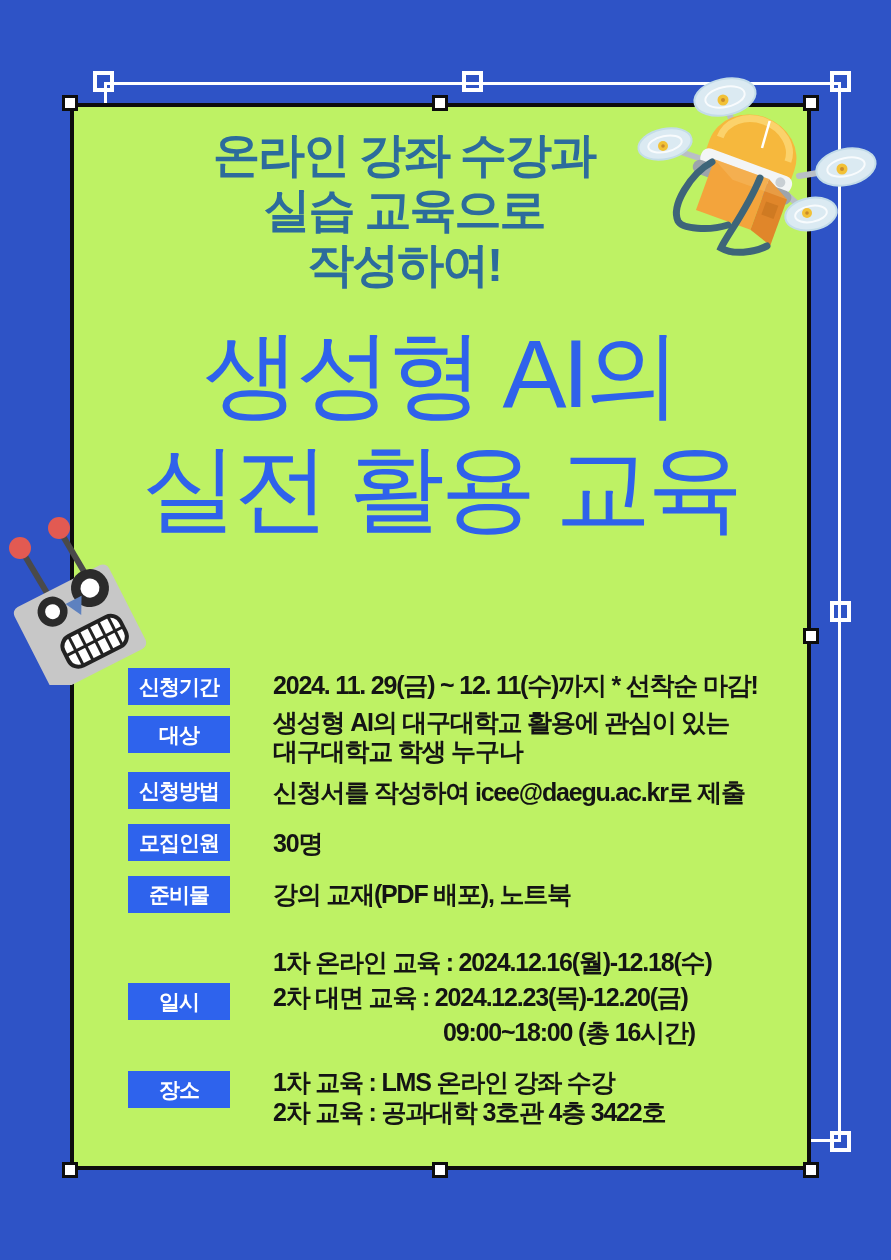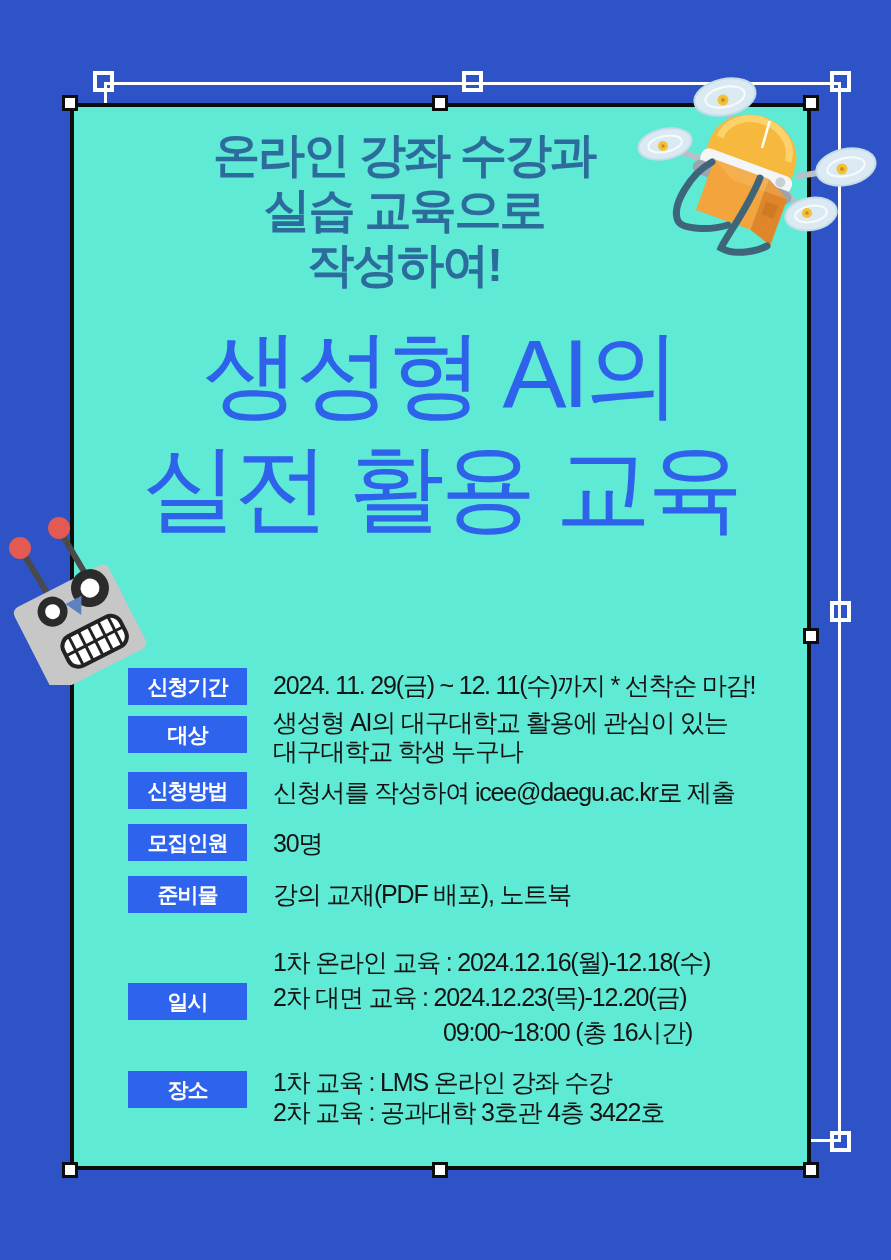--- a/index.html
+++ b/index.html
@@ -13,46 +13,46 @@
     position:absolute;left:104px;top:82px;width:737px;height:1060px;
     border:3px solid #ffffff;box-sizing:border-box;z-index:1;
   }
   .handle-w{
     position:absolute;width:13px;height:13px;border:4px solid #ffffff;
     background:transparent;z-index:2;
   }
   
   .poster{
     position:absolute;left:70px;top:103px;width:741px;height:1067px;
-    background:#5eead4;border:4px solid #0d0d0d;box-sizing:border-box;z-index:3;
+    background:#bef264;border:4px solid #0d0d0d;box-sizing:border-box;z-index:3;
   }
   .handle-b{
     position:absolute;width:10px;height:10px;background:#ffffff;
     border:3px solid #0d0d0d;z-index:6;
   }
   
   .tagline{
     position:absolute;left:0;top:20px;width:660px;text-align:center;
     color:#2C6C9C;font-size:47px;line-height:55px;font-weight:800;
     letter-spacing:-2px;z-index:4;
   }
   .main-title{
     position:absolute;left:0;top:210px;width:100%;text-align:center;
     color:#2F62EB;font-size:96px;line-height:114px;font-weight:400;
     letter-spacing:-4px;z-index:4;
   }
   .info-label{
-    position:absolute;left:54px;width:119px;height:37px;
+    position:absolute;left:54px;width:102px;height:37px;
     background:#2E63ED;color:#ffffff;font-size:21px;font-weight:700;
     display:flex;align-items:center;justify-content:center;
     letter-spacing:-1px;z-index:4;
   }
   .info-text{
     position:absolute;left:199px;color:#141414;font-size:25px;
-    font-weight:400;letter-spacing:-1.2px;line-height:30px;
+    font-weight:700;letter-spacing:-1.2px;line-height:30px;
     white-space:nowrap;z-index:4;
   }
   .lbl-1{top:561px}.lbl-2{top:609px}.lbl-3{top:665px}.lbl-4{top:717px}
   .lbl-5{top:769px}.lbl-6{top:876px}.lbl-7{top:964px}
   .txt-1{top:563px}.txt-2{top:601px;line-height:29px}.txt-3{top:670px}
   .txt-4{top:721px}.txt-5{top:772px}
   .txt-6{top:838px;line-height:35px}.txt-7{top:960px}
   .indent{margin-left:170px;}
   
   .robot{position:absolute;left:0;top:495px;z-index:10;}

